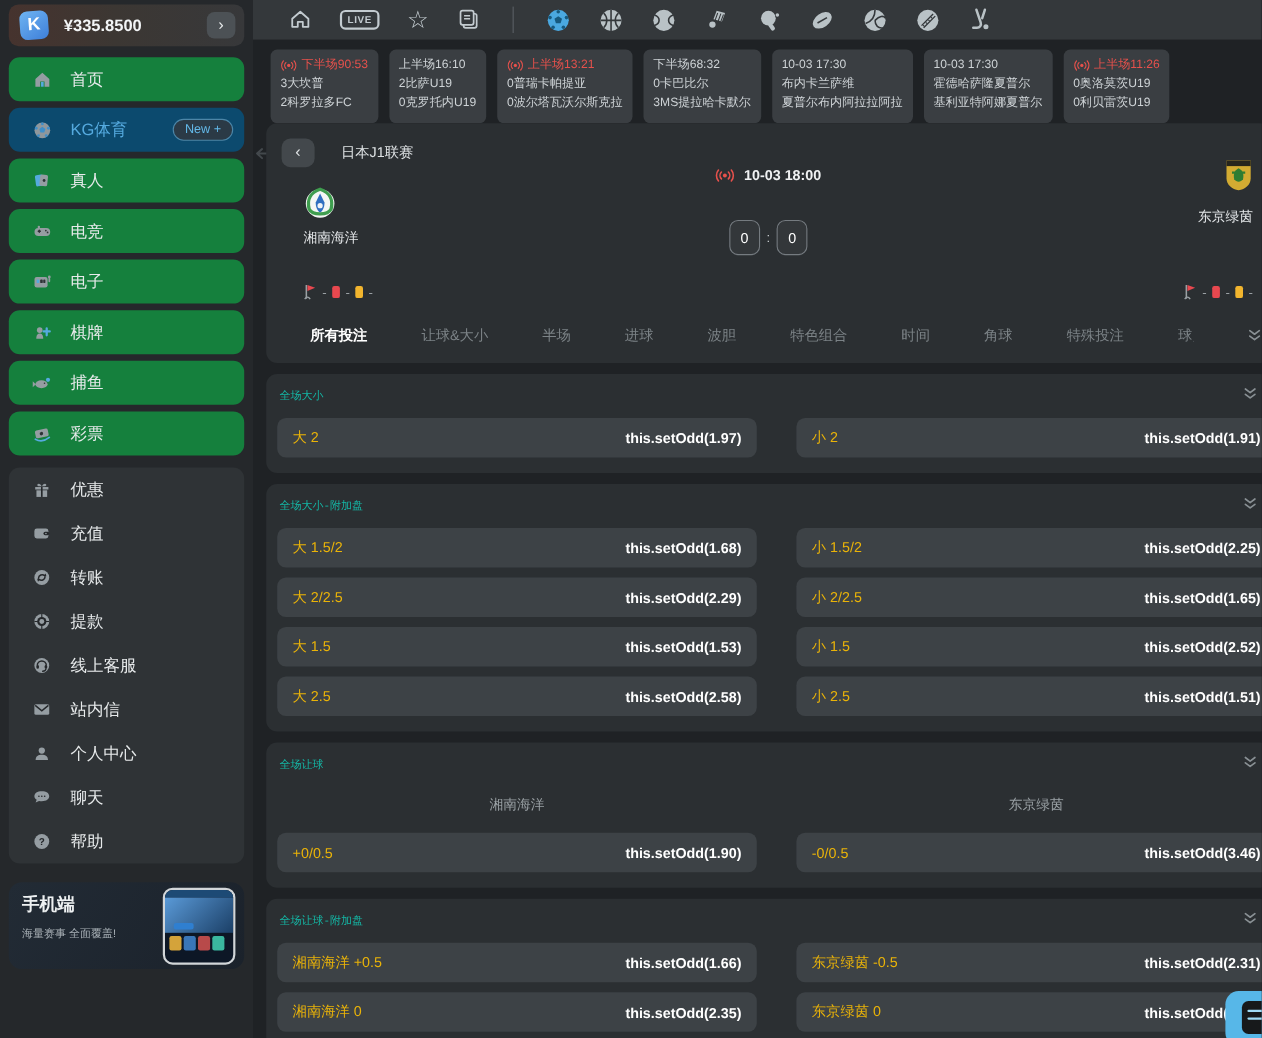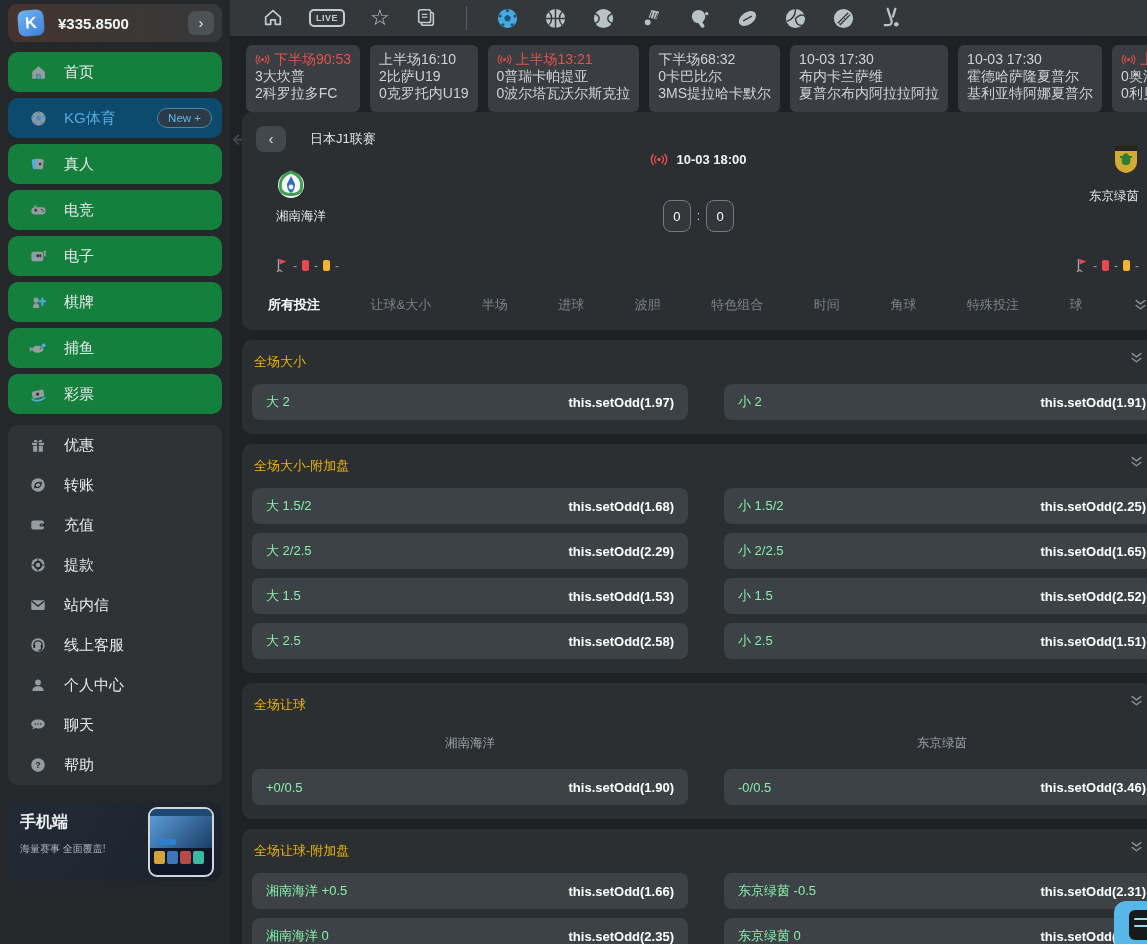--- a/index.html
+++ b/index.html
@@ -31,21 +31,21 @@
   .p-btn{position:absolute;left:8px;bottom:3px;width:18px;height:6px;background:#2f7fd0;border-radius:2px;}
   .p-tiles{display:flex;gap:2px;padding:3px 4px 0 4px;}
   .p-tiles div{width:11px;height:13px;border-radius:2px;}
   
   .topbar{position:absolute;left:230px;top:0;width:917px;height:36px;background:#34383b;display:flex;align-items:center;padding-left:32px;box-sizing:border-box;gap:25px;}
   .tico{color:#c3cbd0;cursor:pointer;display:flex;align-items:center;justify-content:center;}
   .live-badge{border:2px solid #c3cbd0;border-radius:5px;color:#c3cbd0;font-size:9px;font-weight:700;letter-spacing:.5px;padding:2px 5px;}
   .tdivider{width:1px;height:24px;background:#5a6065;margin:0 4px;}
   
   .tickers{position:absolute;left:230px;top:36px;width:917px;height:76px;display:flex;gap:10px;padding:9px 0 0 16px;box-sizing:border-box;overflow:hidden;}
-  .tk{background:#3a3e42;border-radius:6px;padding:6px 9px;font-size:14px;line-height:17px;color:#ced3d6;white-space:nowrap;flex:0 0 auto;cursor:pointer;}
+  .tk{background:#3a3e42;border-radius:6px;padding:6px 9px;font-size:11px;line-height:17px;color:#ced3d6;white-space:nowrap;flex:0 0 auto;cursor:pointer;}
   .tk-time{display:flex;align-items:center;gap:4px;}
   .tk-time.red{color:#e6514c;}
   .liveico{color:#e6514c;}
   
   .main{position:absolute;left:242px;top:112px;width:913px;height:832px;}
   .undo{position:absolute;left:-12px;top:18px;color:#43484c;}
   .panel{background:#2b2f32;border-radius:10px;height:218px;position:relative;}
   .panel-head{display:flex;align-items:center;gap:24px;padding:14px 0 0 14px;}
   .back-btn{width:30px;height:26px;border:none;border-radius:8px;background:#43484c;color:#dfe3e5;font-size:15px;display:flex;align-items:center;justify-content:center;cursor:pointer;padding:0 0 2px 0;}
   .league{font-size:13px;color:#dfe3e5;}
@@ -55,33 +55,33 @@
   .away-blk{position:absolute;right:16px;top:32px;text-align:right;}
   .away-blk .team-name{margin-top:10px;}
   .mid-time{position:absolute;left:0;right:0;top:40px;display:flex;align-items:center;justify-content:center;gap:8px;color:#f0f2f3;font-size:13px;font-weight:600;}
   .score-row{position:absolute;left:0;right:0;top:88px;display:flex;align-items:center;justify-content:center;gap:6px;}
   .score-box{width:26px;height:30px;border:1px solid #757b80;border-radius:8px;background:#33373a;color:#fff;font-size:13px;display:flex;align-items:center;justify-content:center;}
   .score-colon{color:#c8cdd0;font-size:12px;}
   .stats{position:absolute;top:146px;display:flex;align-items:center;gap:5px;color:#9aa0a4;font-size:12px;}
   .stats.l{left:34px;} .stats.r{right:16px;}
   .cardbox{width:7px;height:11px;border-radius:2px;display:inline-block;}
   .cardbox.red{background:#e8484f;} .cardbox.yel{background:#f2b52e;}
-  .tabs{position:absolute;left:26px;right:8px;top:184px;display:flex;justify-content:space-between;align-items:center;overflow:hidden;}
+  .tabs{position:absolute;left:40px;right:8px;top:184px;display:flex;justify-content:space-between;align-items:center;overflow:hidden;}
   .tab{font-size:13px;color:#7c8387;cursor:pointer;white-space:nowrap;}
   .tab.active{color:#ffffff;font-weight:700;}
   .tab.clip{max-width:14px;overflow:hidden;}
   .dchev{color:#899094;flex:0 0 auto;cursor:pointer;}
   
   .sec{background:#2b2f32;border-radius:10px;margin-top:10px;padding:12px 10px 14px 10px;position:relative;}
-  .sec-title{font-size:13px;color:#eab308;margin:1px 0 0 2px;}
+  .sec-title{font-size:10px;color:#14b8a6;margin:1px 0 0 2px;font-family:Liberation Mono, monospace;}
   .sec-chev{position:absolute;right:12px;top:12px;cursor:pointer;color:#899094;}
   .orow{display:grid;grid-template-columns:436px 436px;column-gap:36px;margin-top:9px;}
   .orow.first{margin-top:13px;}
   .obtn{height:36px;background:#3d4246;border-radius:8px;display:flex;align-items:center;justify-content:space-between;padding:0 14px;cursor:pointer;}
-  .ol{color:#86efac;font-size:13px;}
+  .ol{color:#eab308;font-size:13px;}
   .ov{color:#ffffff;font-size:13px;font-weight:700;}
   .col-heads{display:grid;grid-template-columns:436px 436px;column-gap:36px;margin-top:21px;}
   .col-heads div{text-align:center;color:#9aa1a5;font-size:12.5px;}
   .orow.after-heads{margin-top:17px;text-align:center;}
   
   .fab{position:absolute;left:1114px;top:901px;width:46px;height:50px;background:#57b7e8;border-radius:12px;cursor:pointer;}
   .fab-ico{position:absolute;left:15px;top:9px;width:24px;height:30px;background:#17191b;border-radius:6px;}
   .fab-ico::before,.fab-ico::after{content:"";position:absolute;left:5px;right:5px;height:2px;background:#9fdaf5;border-radius:1px;}
   .fab-ico::before{top:8px;} .fab-ico::after{top:15px;}
 </style>
@@ -199,69 +199,69 @@
             <rect x="5.5" y="13" width="13" height="8" fill="currentColor"></rect>
             <rect x="11" y="9" width="2" height="12" fill="#25282b"></rect>
             <path d="M8 8 C6 8 6 5 8 5 C10 5 11 6.5 12 8.5 C13 6.5 14 5 16 5 C18 5 18 8 16 8 Z" fill="currentColor"></path>
           </svg>
         </span>
       <span class="nlabel">优惠</span>
     </div>
     <div class="nav-item">
       <span class="nico">
           <svg width="18" height="18" viewBox="0 0 24 24">
+            <rect x="3" y="6" width="17" height="12" rx="3" fill="currentColor"></rect>
+            <rect x="14" y="10" width="7" height="4" rx="2" fill="#25282b"></rect>
+            <circle cx="17" cy="12" r="1" fill="currentColor"></circle>
+          </svg>
+        </span>
+      <span class="nlabel">充值</span>
+    </div>
+    <div class="nav-item">
+      <span class="nico">
+          <svg width="18" height="18" viewBox="0 0 24 24">
             <circle cx="12" cy="12" r="9" fill="currentColor"></circle>
             <path d="M8 13 a4.5 4.5 0 0 1 7.5 -3.2 M16 11 a4.5 4.5 0 0 1 -7.5 3.2" stroke="#25282b" stroke-width="1.8" fill="none" stroke-linecap="round"></path>
             <polygon points="16.6,7 17.6,10.4 14.2,10 " fill="#25282b"></polygon>
             <polygon points="7.4,17 6.4,13.6 9.8,14" fill="#25282b"></polygon>
           </svg>
         </span>
       <span class="nlabel">转账</span>
     </div>
     <div class="nav-item">
       <span class="nico">
           <svg width="18" height="18" viewBox="0 0 24 24">
-            <rect x="3" y="6" width="17" height="12" rx="3" fill="currentColor"></rect>
-            <rect x="14" y="10" width="7" height="4" rx="2" fill="#25282b"></rect>
-            <circle cx="17" cy="12" r="1" fill="currentColor"></circle>
-          </svg>
-        </span>
-      <span class="nlabel">充值</span>
-    </div>
-    <div class="nav-item">
-      <span class="nico">
-          <svg width="18" height="18" viewBox="0 0 24 24">
             <circle cx="12" cy="12" r="9" fill="currentColor"></circle>
             <circle cx="12" cy="12" r="5.6" fill="#25282b"></circle>
             <circle cx="12" cy="12" r="3" fill="currentColor"></circle>
             <path d="M12 3 v4 M12 17 v4 M3 12 h4 M17 12 h4" stroke="#25282b" stroke-width="1.4"></path>
           </svg>
         </span>
       <span class="nlabel">提款</span>
-    </div>
-    <div class="nav-item">
-      <span class="nico">
-          <svg width="18" height="18" viewBox="0 0 24 24">
-            <rect x="3" y="5.5" width="18" height="13" rx="2" fill="currentColor"></rect>
-            <path d="M4 7 L12 13.5 L20 7" stroke="#25282b" stroke-width="1.8" fill="none"></path>
-          </svg>
-        </span>
-      <span class="nlabel">站内信</span>
     </div>
     <div class="nav-item">
       <span class="nico">
           <svg width="18" height="18" viewBox="0 0 24 24">
             <circle cx="12" cy="12" r="9" fill="currentColor"></circle>
             <path d="M6.5 12 a5.5 5.5 0 0 1 11 0" stroke="#25282b" stroke-width="1.8" fill="none"></path>
             <rect x="5.5" y="11.5" width="3" height="4.5" rx="1.5" fill="#25282b"></rect>
             <rect x="15.5" y="11.5" width="3" height="4.5" rx="1.5" fill="#25282b"></rect>
             <path d="M17 16 c0 2 -2 3 -4 3" stroke="#25282b" stroke-width="1.6" fill="none" stroke-linecap="round"></path>
           </svg>
         </span>
       <span class="nlabel">线上客服</span>
+    </div>
+    <div class="nav-item">
+      <span class="nico">
+          <svg width="18" height="18" viewBox="0 0 24 24">
+            <rect x="3" y="5.5" width="18" height="13" rx="2" fill="currentColor"></rect>
+            <path d="M4 7 L12 13.5 L20 7" stroke="#25282b" stroke-width="1.8" fill="none"></path>
+          </svg>
+        </span>
+      <span class="nlabel">站内信</span>
     </div>
     <div class="nav-item">
       <span class="nico">
           <svg width="18" height="18" viewBox="0 0 24 24">
             <circle cx="12" cy="8.5" r="3.8" fill="currentColor"></circle>
             <path d="M4.5 20 C4.5 15 8 13.5 12 13.5 C16 13.5 19.5 15 19.5 20 Z" fill="currentColor"></path>
           </svg>
         </span>
       <span class="nlabel">个人中心</span>
     </div>

